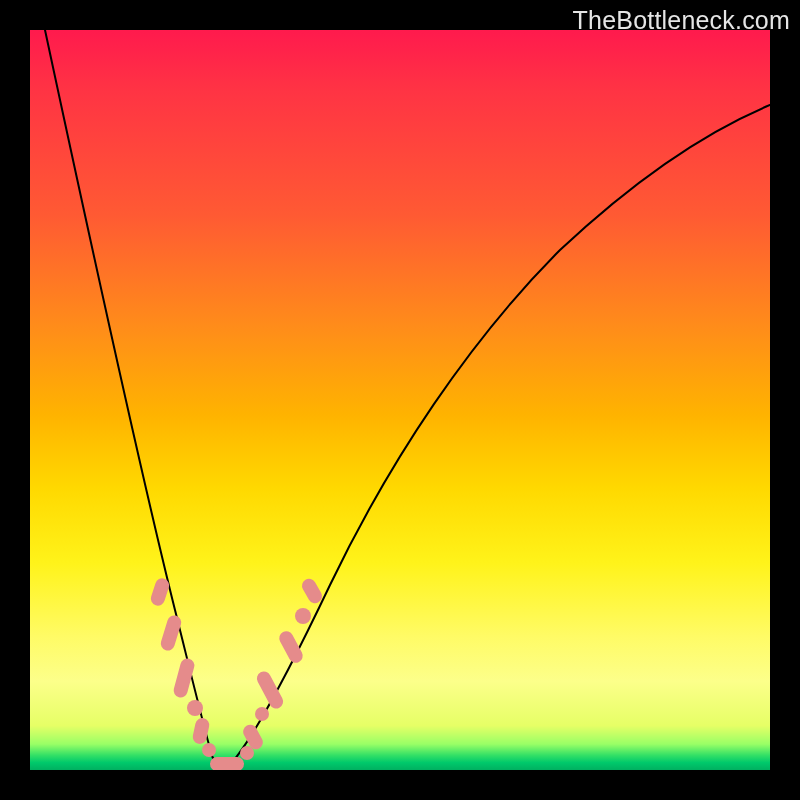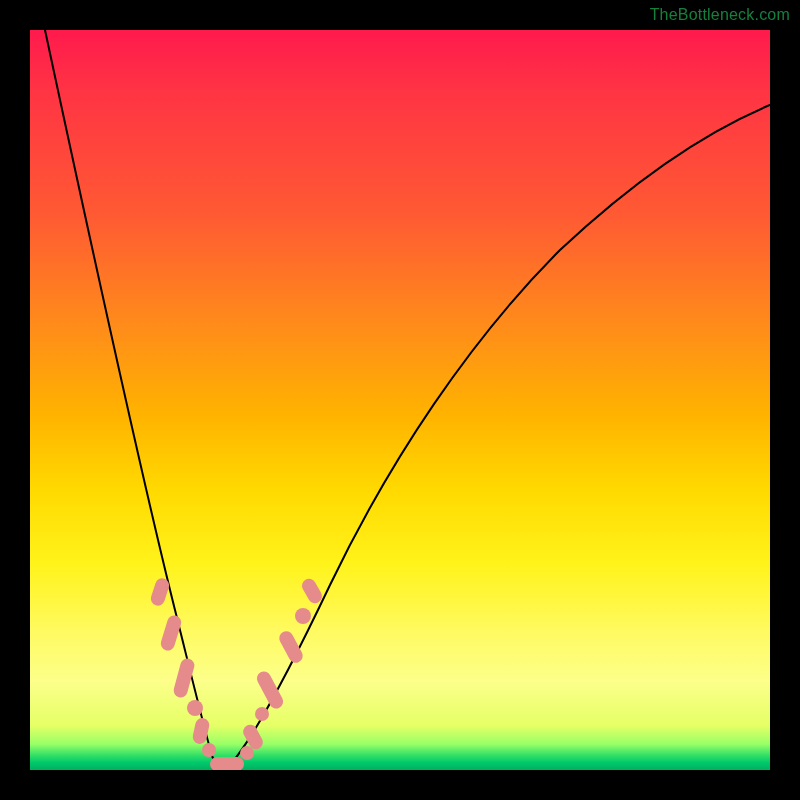--- a/index.html
+++ b/index.html
@@ -38,22 +38,22 @@
       #99ff66 96.5%,
       #33e066 98%,
       #00c96b 99%,
       #00b060 100%
     );
   }
   .watermark {
     position: absolute;
     top: 6px;
     right: 10px;
-    color: #15803d;
-    font-size: 16px;
+    color: #e5e5e5;
+    font-size: 25px;
     font-weight: 500;
     letter-spacing: 0.2px;
     user-select: none;
   }
   svg.overlay {
     position: absolute;
     left: 0;
     top: 0;
     width: 740px;
     height: 740px;

